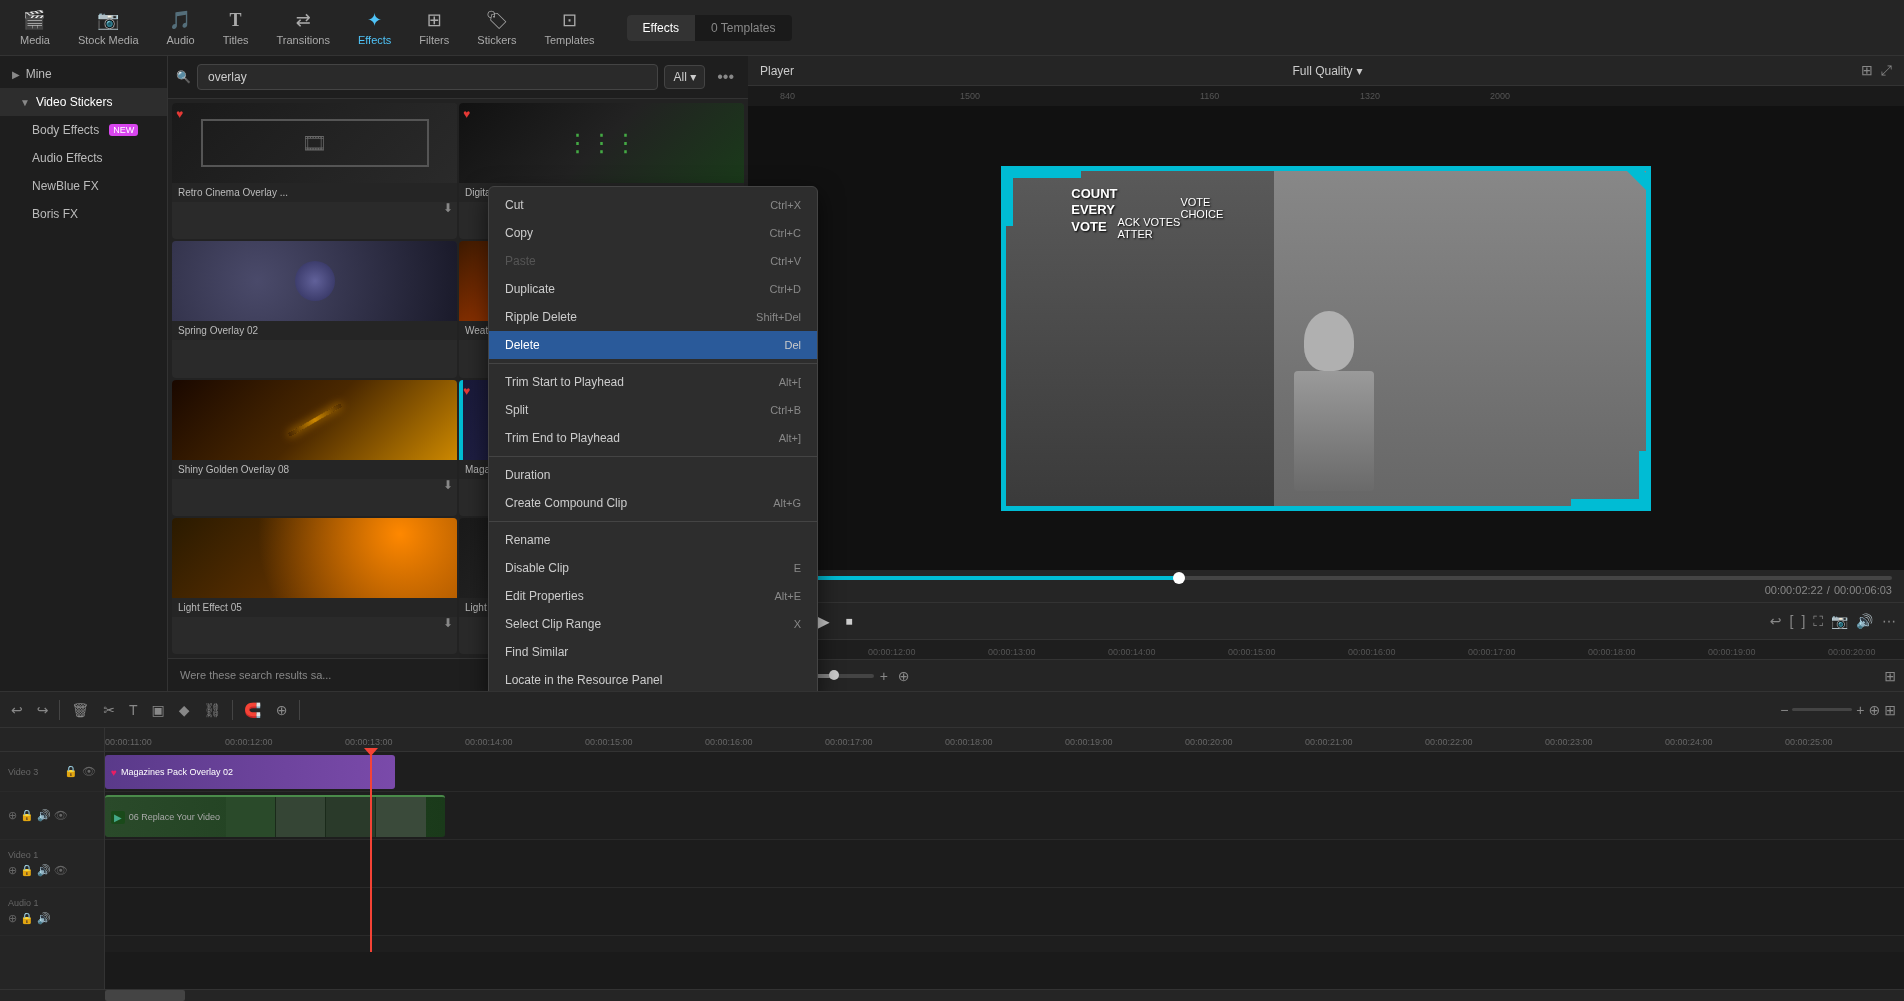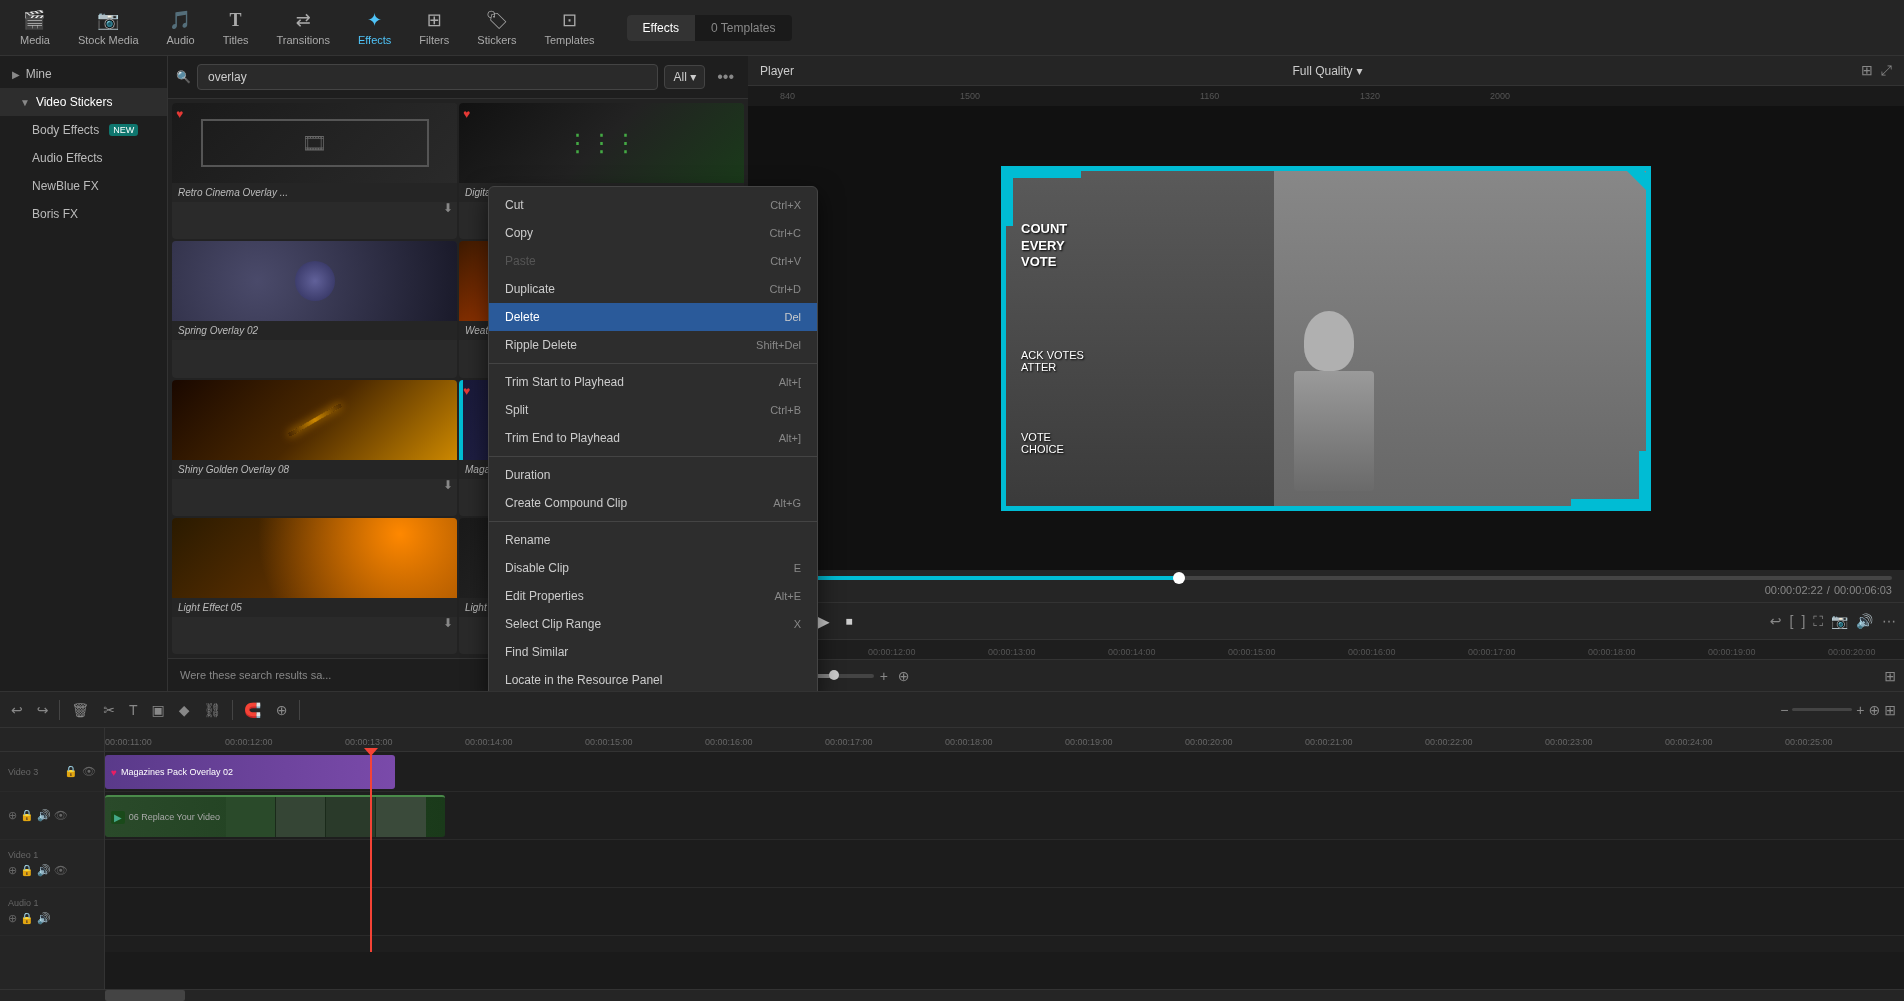--- a/index.html
+++ b/index.html
@@ -64,21 +64,21 @@
       align-items: center;
       padding: 7px 12px;
       cursor: pointer;
       color: #bbb;
       font-size: 12px;
       gap: 6px;
     }
     .panel-item.active { color: #fff; background: #2d2d2d; }
     .panel-item .arrow { font-size: 10px; color: #888; }
     .panel-item .badge {
-      background: #0f766e;
+      background: #d946ef;
       color: #fff;
       font-size: 9px;
       padding: 1px 4px;
       border-radius: 3px;
       margin-left: 4px;
     }
 
     
     .content-panel {
       width: 580px;
@@ -149,21 +149,20 @@
     .effect-thumb.golden { background: linear-gradient(135deg, #1a0800, #4a2800, #cc8800); }
     .effect-thumb.magazine { background: linear-gradient(135deg, #1a1a3a, #2a2a5a); }
     .effect-thumb.lightleak { background: linear-gradient(135deg, #2a1a00, #8a4400); }
     .effect-thumb.digital { background: linear-gradient(135deg, #111, #222, #1a3a1a); }
     .effect-thumb.spring { background: radial-gradient(circle at 30% 50%, #4a4a6a, #1a1a2a); }
     .effect-label {
       padding: 4px 6px;
       font-size: 10px;
       color: #bbb;
       background: #252525;
-      font-style: italic;
     }
     .effect-heart {
       position: absolute;
       top: 4px;
       left: 4px;
       color: #e53935;
       font-size: 12px;
     }
     .effect-download {
       position: absolute;
@@ -613,27 +612,27 @@
         <span class="ctx-shortcut">Ctrl+C</span>
       </div>
       <div class="ctx-item disabled">
         <span>Paste</span>
         <span class="ctx-shortcut">Ctrl+V</span>
       </div>
       <div class="ctx-item">
         <span>Duplicate</span>
         <span class="ctx-shortcut">Ctrl+D</span>
       </div>
+      <div class="ctx-item">
+        <span>Ripple Delete</span>
+        <span class="ctx-shortcut">Shift+Del</span>
+      </div>
       <div class="ctx-item highlighted">
         <span>Delete</span>
         <span class="ctx-shortcut" style="color:#ccc;">Del</span>
-      </div>
-      <div class="ctx-item">
-        <span>Ripple Delete</span>
-        <span class="ctx-shortcut">Shift+Del</span>
       </div>
       <div class="ctx-divider"></div>
       <div class="ctx-item">
         <span>Trim Start to Playhead</span>
         <span class="ctx-shortcut">Alt+[</span>
       </div>
       <div class="ctx-item">
         <span>Split</span>
         <span class="ctx-shortcut">Ctrl+B</span>
       </div>
@@ -707,21 +706,21 @@
         <div class="white-inner-frame"></div>
 
         <div style="position:absolute;top:0;left:0;width:80px;height:12px;background:#00bcd4;z-index:6;"></div>
         <div style="position:absolute;top:0;left:0;width:12px;height:60px;background:#00bcd4;z-index:6;"></div>
         <div style="position:absolute;bottom:0;right:0;width:80px;height:12px;background:#00bcd4;z-index:6;"></div>
         <div style="position:absolute;bottom:0;right:0;width:12px;height:60px;background:#00bcd4;z-index:6;"></div>
         <div style="position:absolute;top:12px;right:0;width:60px;height:12px;background:#00bcd4;z-index:6;transform-origin:right top;transform:rotate(45deg) translateX(20px);"></div>
 
         <div style="position:absolute;inset:0;background:linear-gradient(180deg,#6a6a6a 0%,#4a4a4a 100%);"></div>
 
-        <div style="position:absolute;left:0;top:0;width:45%;height:100%;background:linear-gradient(180deg,#5a5a5a,#3a3a3a);display:flex;flex-direction:column;justify-content:center;padding:20px;gap:48px;">
+        <div style="position:absolute;left:0;top:0;width:45%;height:100%;background:linear-gradient(180deg,#5a5a5a,#3a3a3a);display:flex;flex-direction:row;justify-content:center;padding:20px;">
           <div style="color:#fff;font-weight:bold;font-size:13px;line-height:1.3;text-shadow:1px 1px 2px #000;">COUNT<br>EVERY<br>VOTE</div>
           <div style="color:#fff;font-size:11px;margin-top:30px;text-shadow:1px 1px 2px #000;">ACK VOTES<br>ATTER</div>
           <div style="color:#fff;font-size:11px;margin-top:10px;text-shadow:1px 1px 2px #000;">VOTE<br>CHOICE</div>
         </div>
 
         <div style="position:absolute;right:0;top:0;width:58%;height:100%;background:linear-gradient(180deg,#888 0%,#666 100%);">
           <div style="position:absolute;bottom:20px;left:20px;width:80px;height:120px;background:linear-gradient(180deg,#9a9a9a,#6a6a6a);border-radius:4px;"></div>
           <div style="position:absolute;bottom:140px;left:30px;width:50px;height:60px;background:#b0b0b0;border-radius:50% 50% 40% 40%;"></div>
         </div>
       </div>

